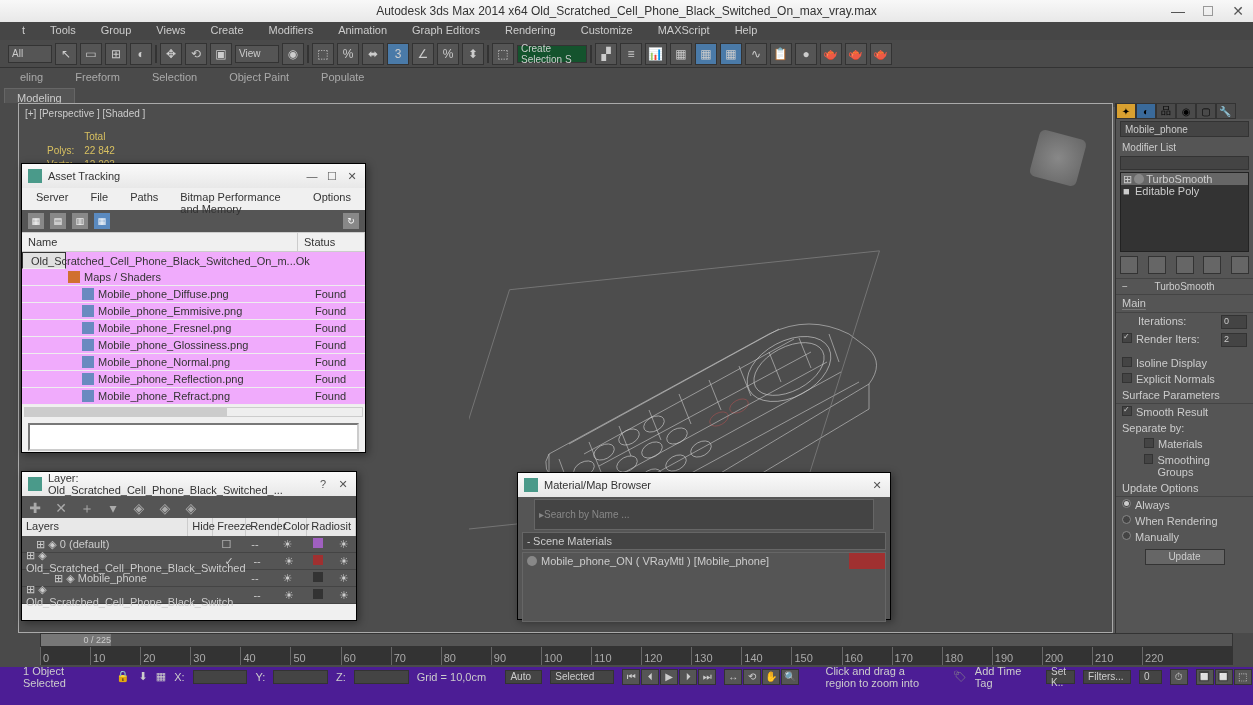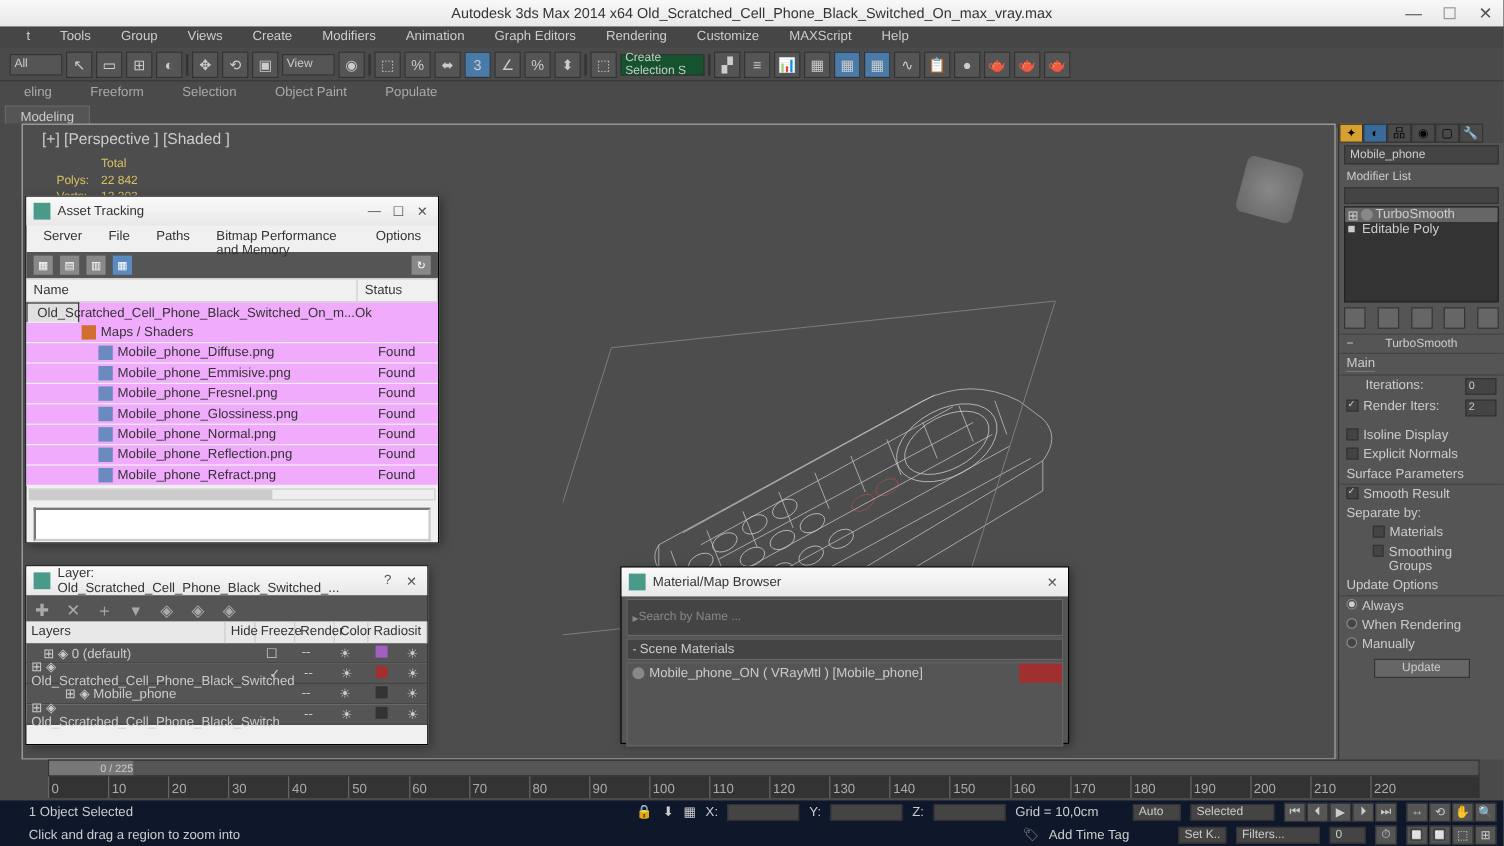--- a/index.html
+++ b/index.html
@@ -14,21 +14,21 @@
 .toolbar{height:28px;background:#4a4a4a;display:flex;align-items:center;padding-left:8px;gap:3px;border-bottom:1px solid #333}
 .sel{width:44px;height:18px;background:#555;border:1px solid #333;color:#ccc;font-size:10px;padding:0 3px;display:flex;align-items:center}
 .tbtn{width:22px;height:22px;background:#555;border:1px solid #333;display:flex;align-items:center;justify-content:center;color:#ccc;font-size:12px}
 .tbtn.blue{background:#4a7aa8}
 .tsep{width:2px;height:18px;background:#333}
 .ribbonbar{height:20px;background:#4a4a4a;display:flex;padding-left:4px;gap:0}
 .ribbontab{color:#aaa;padding:3px 16px;font-size:11px}
 .ribbonbar2{height:19px;background:#4a4a4a;display:flex;padding-left:4px}
 .ribbontab2{background:#555;color:#ccc;padding:3px 12px;border:1px solid #666;font-size:11px}
 .viewport{position:absolute;left:18px;top:103px;right:140px;bottom:72px;background:#4d4d4d;border:1px solid #aaa}
-.vplabel{position:absolute;left:16px;top:4px;color:#ccc;font-size:13px}
+.vplabel{position:absolute;left:6px;top:4px;color:#ccc;font-size:10px}
 .vpstats{position:absolute;left:22px;top:25px;color:#d8c060;font-size:10px;line-height:12px}
 .vpstats td{padding:0 4px;font-size:10px}
 .viewcube{position:absolute;right:30px;top:30px;width:48px;height:48px;background:radial-gradient(#888,#666);border-radius:6px;transform:rotate(15deg)}
 .phone{position:absolute;left:450px;top:130px;width:470px;height:320px}
 .phone svg{width:100%;height:100%}
 
 .panel{position:absolute;background:#f0f0f0;border:1px solid #000000;box-shadow:2px 2px 8px rgba(0,0,0,0.4)}
 .ptitle{height:24px;display:flex;align-items:center;padding:0 6px;background:linear-gradient(#fafafa,#e8e8e8);gap:6px}
 .picon{width:14px;height:14px;background:#4a9a8a}
 .ptitle-txt{flex:1;color:#333}
@@ -56,21 +56,21 @@
 .ltool{height:22px;background:#555;display:flex;align-items:center;padding:0 6px;gap:12px}
 .lticon{width:14px;height:14px;color:#aaa;font-size:14px;text-align:center}
 .lhead{height:18px;background:#e8e8e8;display:flex;font-size:10px;color:#333}
 .lhead div{padding:2px 4px;border-right:1px solid #ccc}
 .lrow{height:17px;background:#555;display:flex;align-items:center;color:#ccc;font-size:10px;border-bottom:1px solid #444}
 .lrow .c1{width:195px;padding-left:4px;display:flex;align-items:center}
 .lrow .c2{width:25px;text-align:center}
 .lcolor{width:10px;height:10px;display:inline-block}
 
 .mat-panel{left:517px;top:472px;width:374px;height:148px}
-.msearch{margin:2px 4px;height:31px;background:#444;border:1px solid #666;color:#888;padding:0 4px;font-size:10px;display:flex;align-items:center}
+.msearch{margin:2px 16px;height:31px;background:#444;border:1px solid #666;color:#888;padding:0 4px;font-size:10px;display:flex;align-items:center}
 .msearch::before{content:"▸ ";color:#888}
 .mgrp{margin:2px 4px;padding:2px 4px;background:#444;color:#ccc;font-size:10px;border:1px solid #666}
 .mlist{margin:2px 4px;height:70px;background:#555;border:1px solid #666}
 .mitem{height:16px;display:flex;align-items:center;padding:0 4px;gap:4px;font-size:10px}
 .mitem.redstripe{background:linear-gradient(to right,#555 0%,#555 90%,#a03030 90%)}
 .mitem-ico{width:10px;height:10px;background:#888;border-radius:50%}
 
 .cmdpanel{position:absolute;right:0;top:103px;width:138px;bottom:72px;background:#555;border-left:1px solid #333}
 .cptabs{height:16px;display:flex;background:#4a4a4a}
 .cptab{width:20px;height:16px;border:1px solid #333;display:flex;align-items:center;justify-content:center;font-size:10px}
@@ -96,21 +96,21 @@
 .cpupdate{margin:4px auto;width:80px;height:16px;background:#666;border:1px solid #333;color:#ccc;text-align:center;font-size:10px;line-height:14px}
 
 .leftedge{position:absolute;left:0;top:103px;width:18px;bottom:72px;background:#4a4a4a}
 
 .timeline{position:absolute;left:0;right:0;bottom:38px;height:34px;background:#4a4a4a;display:flex;flex-direction:column}
 .tl-slider{height:14px;background:#555;border:1px solid #333;margin:0 20px 0 40px;position:relative}
 .tl-thumb{position:absolute;left:0;width:70px;height:100%;background:#777;color:#ccc;font-size:9px;text-align:right;line-height:12px}
 .tl-ruler{height:18px;background:#333;margin:0 20px 0 40px;position:relative;display:flex;color:#aaa;font-size:9px}
 .tl-tick{position:relative;width:4.2%;border-left:1px solid #666;padding-left:2px;padding-top:5px}
 
-.status{position:absolute;left:0;right:0;bottom:0;height:38px;background:#0f172a;display:flex;flex-direction:column}
+.status{position:absolute;left:0;right:0;bottom:0;height:38px;background:#4c1d95;display:flex;flex-direction:row}
 .statrow{height:19px;display:flex;align-items:center;padding:0 6px;gap:8px;color:#ccc;font-size:10px}
 .statfield{background:#444;border:1px solid #333;height:14px;padding:0 4px;display:flex;align-items:center;font-size:10px}
 .playback{display:flex;gap:1px;margin-left:auto}
 .playback div{width:18px;height:16px;background:#555;border:1px solid #333;color:#ccc;display:flex;align-items:center;justify-content:center;font-size:10px}
 </style>
 </head>
 <body>
 
 <div class="titlebar">
   <span class="titlebar-text">Autodesk 3ds Max  2014 x64   Old_Scratched_Cell_Phone_Black_Switched_On_max_vray.max</span>

